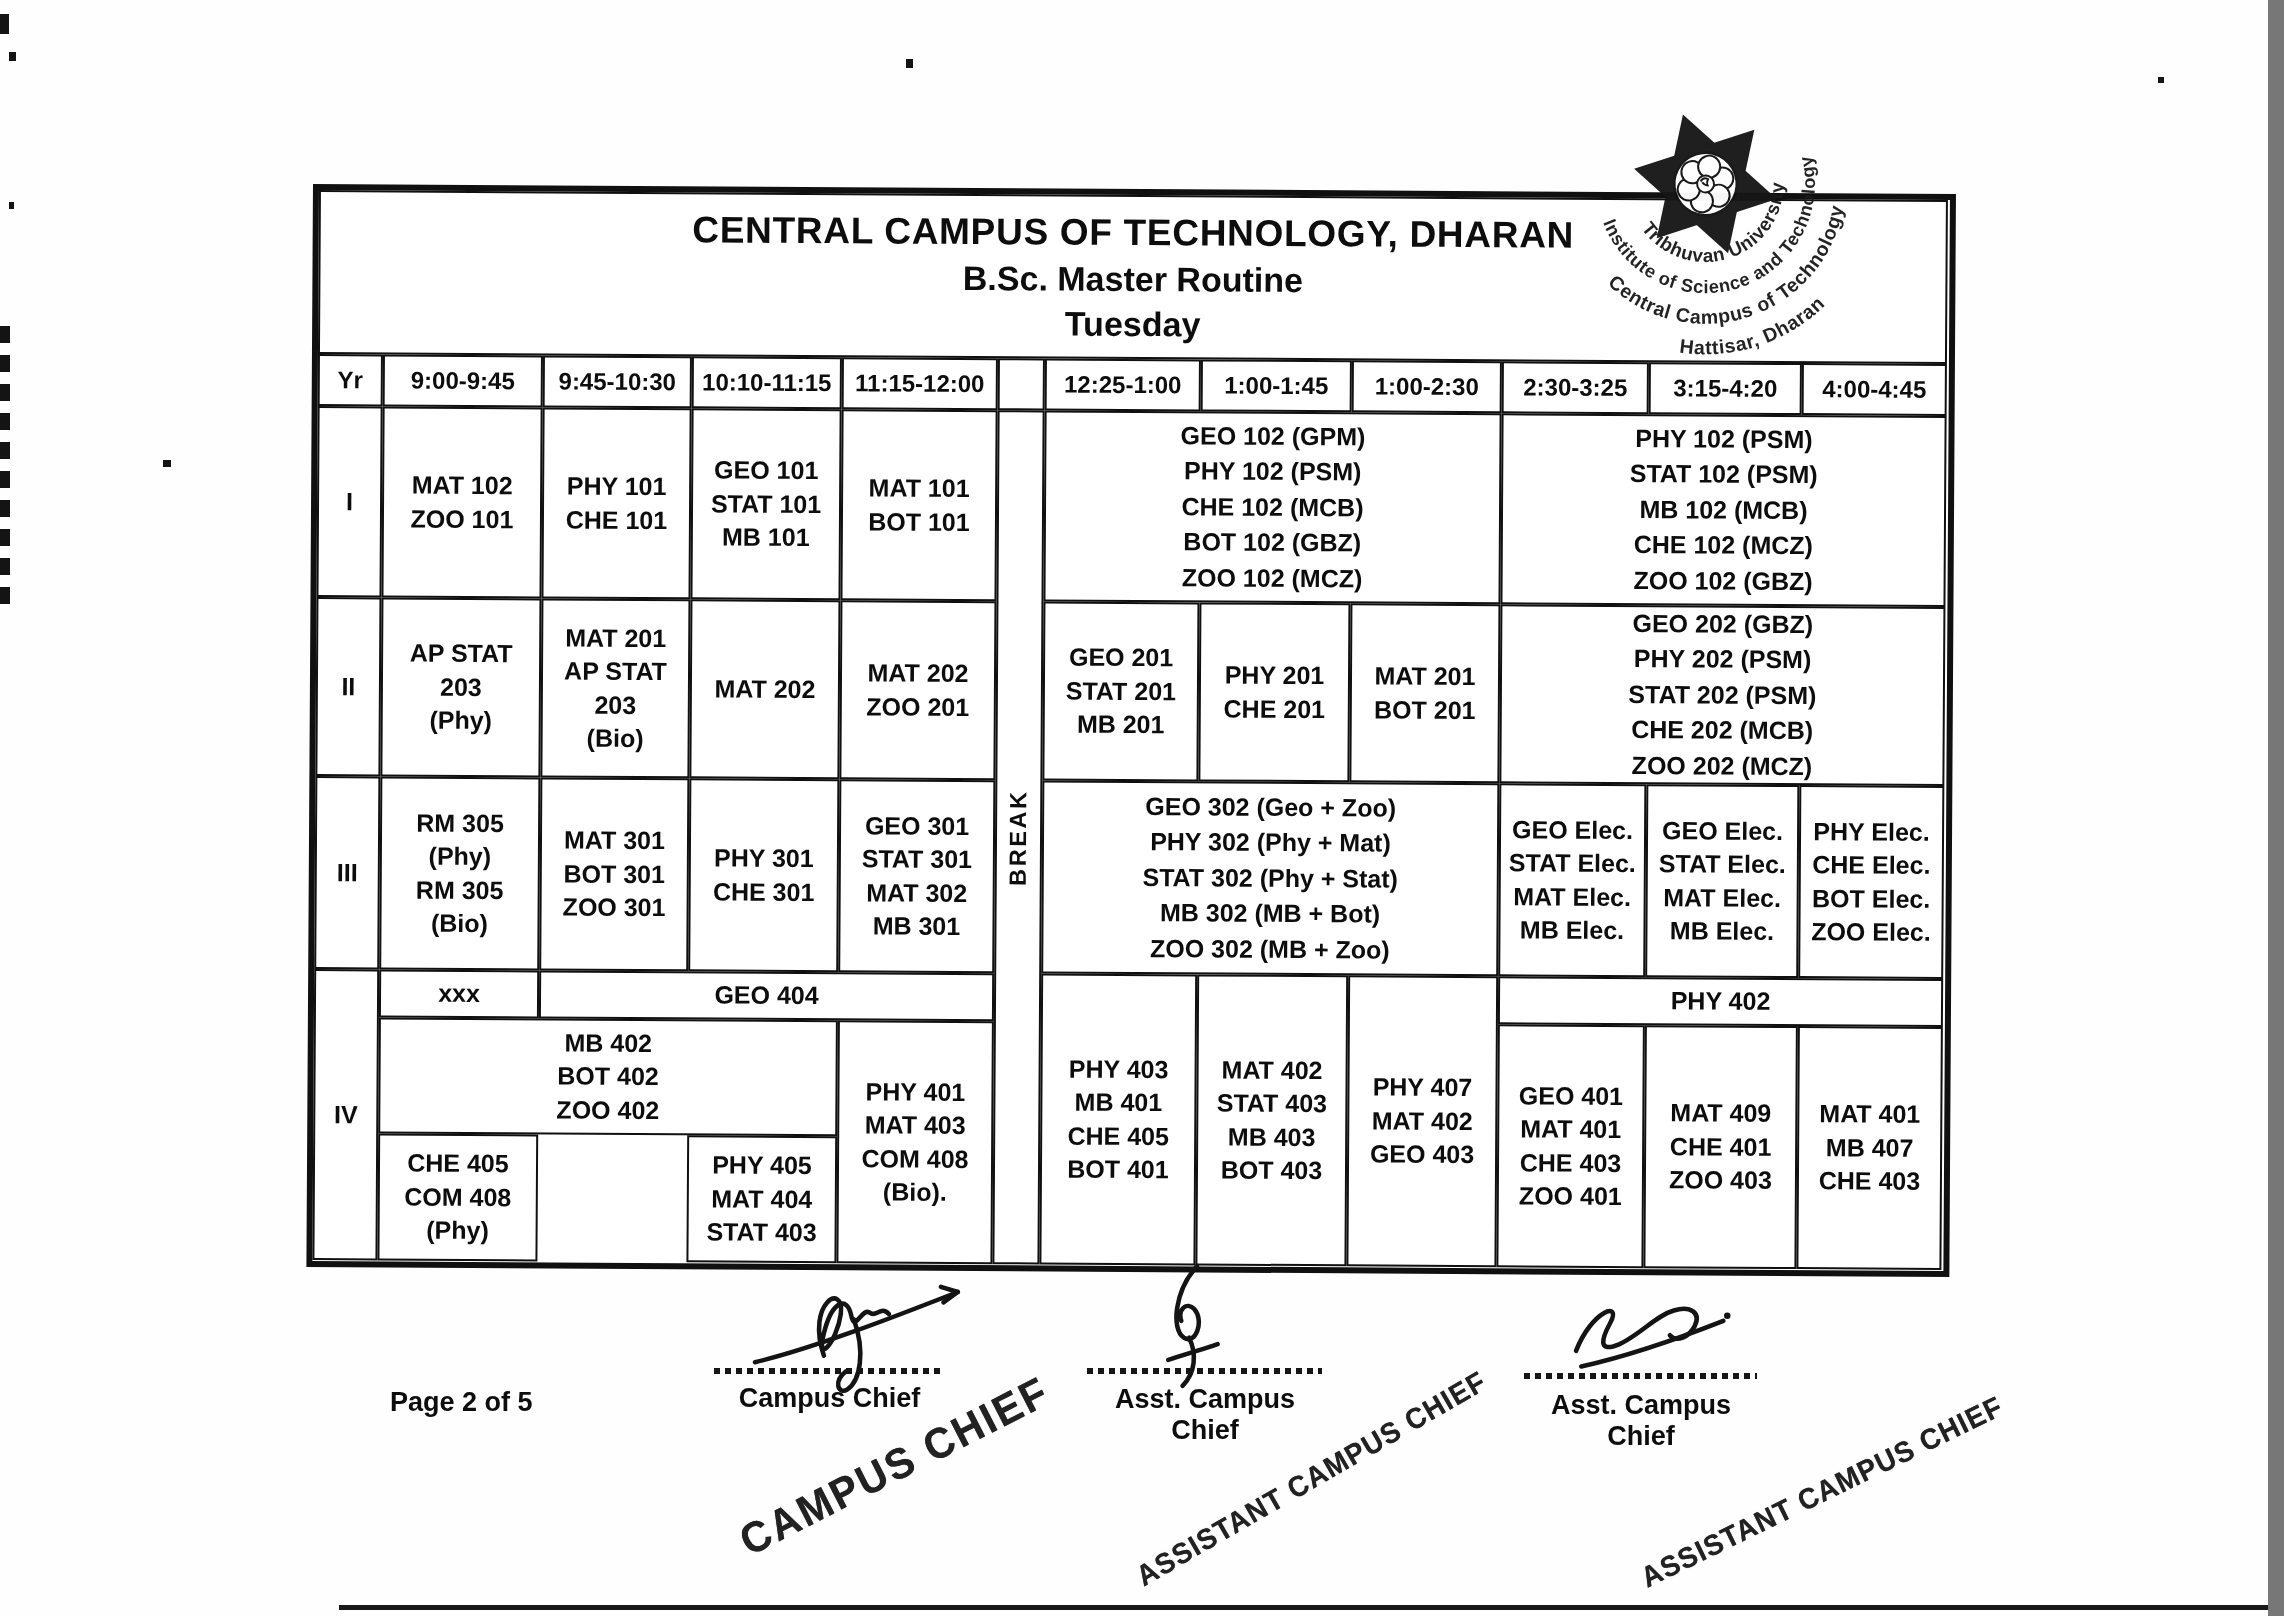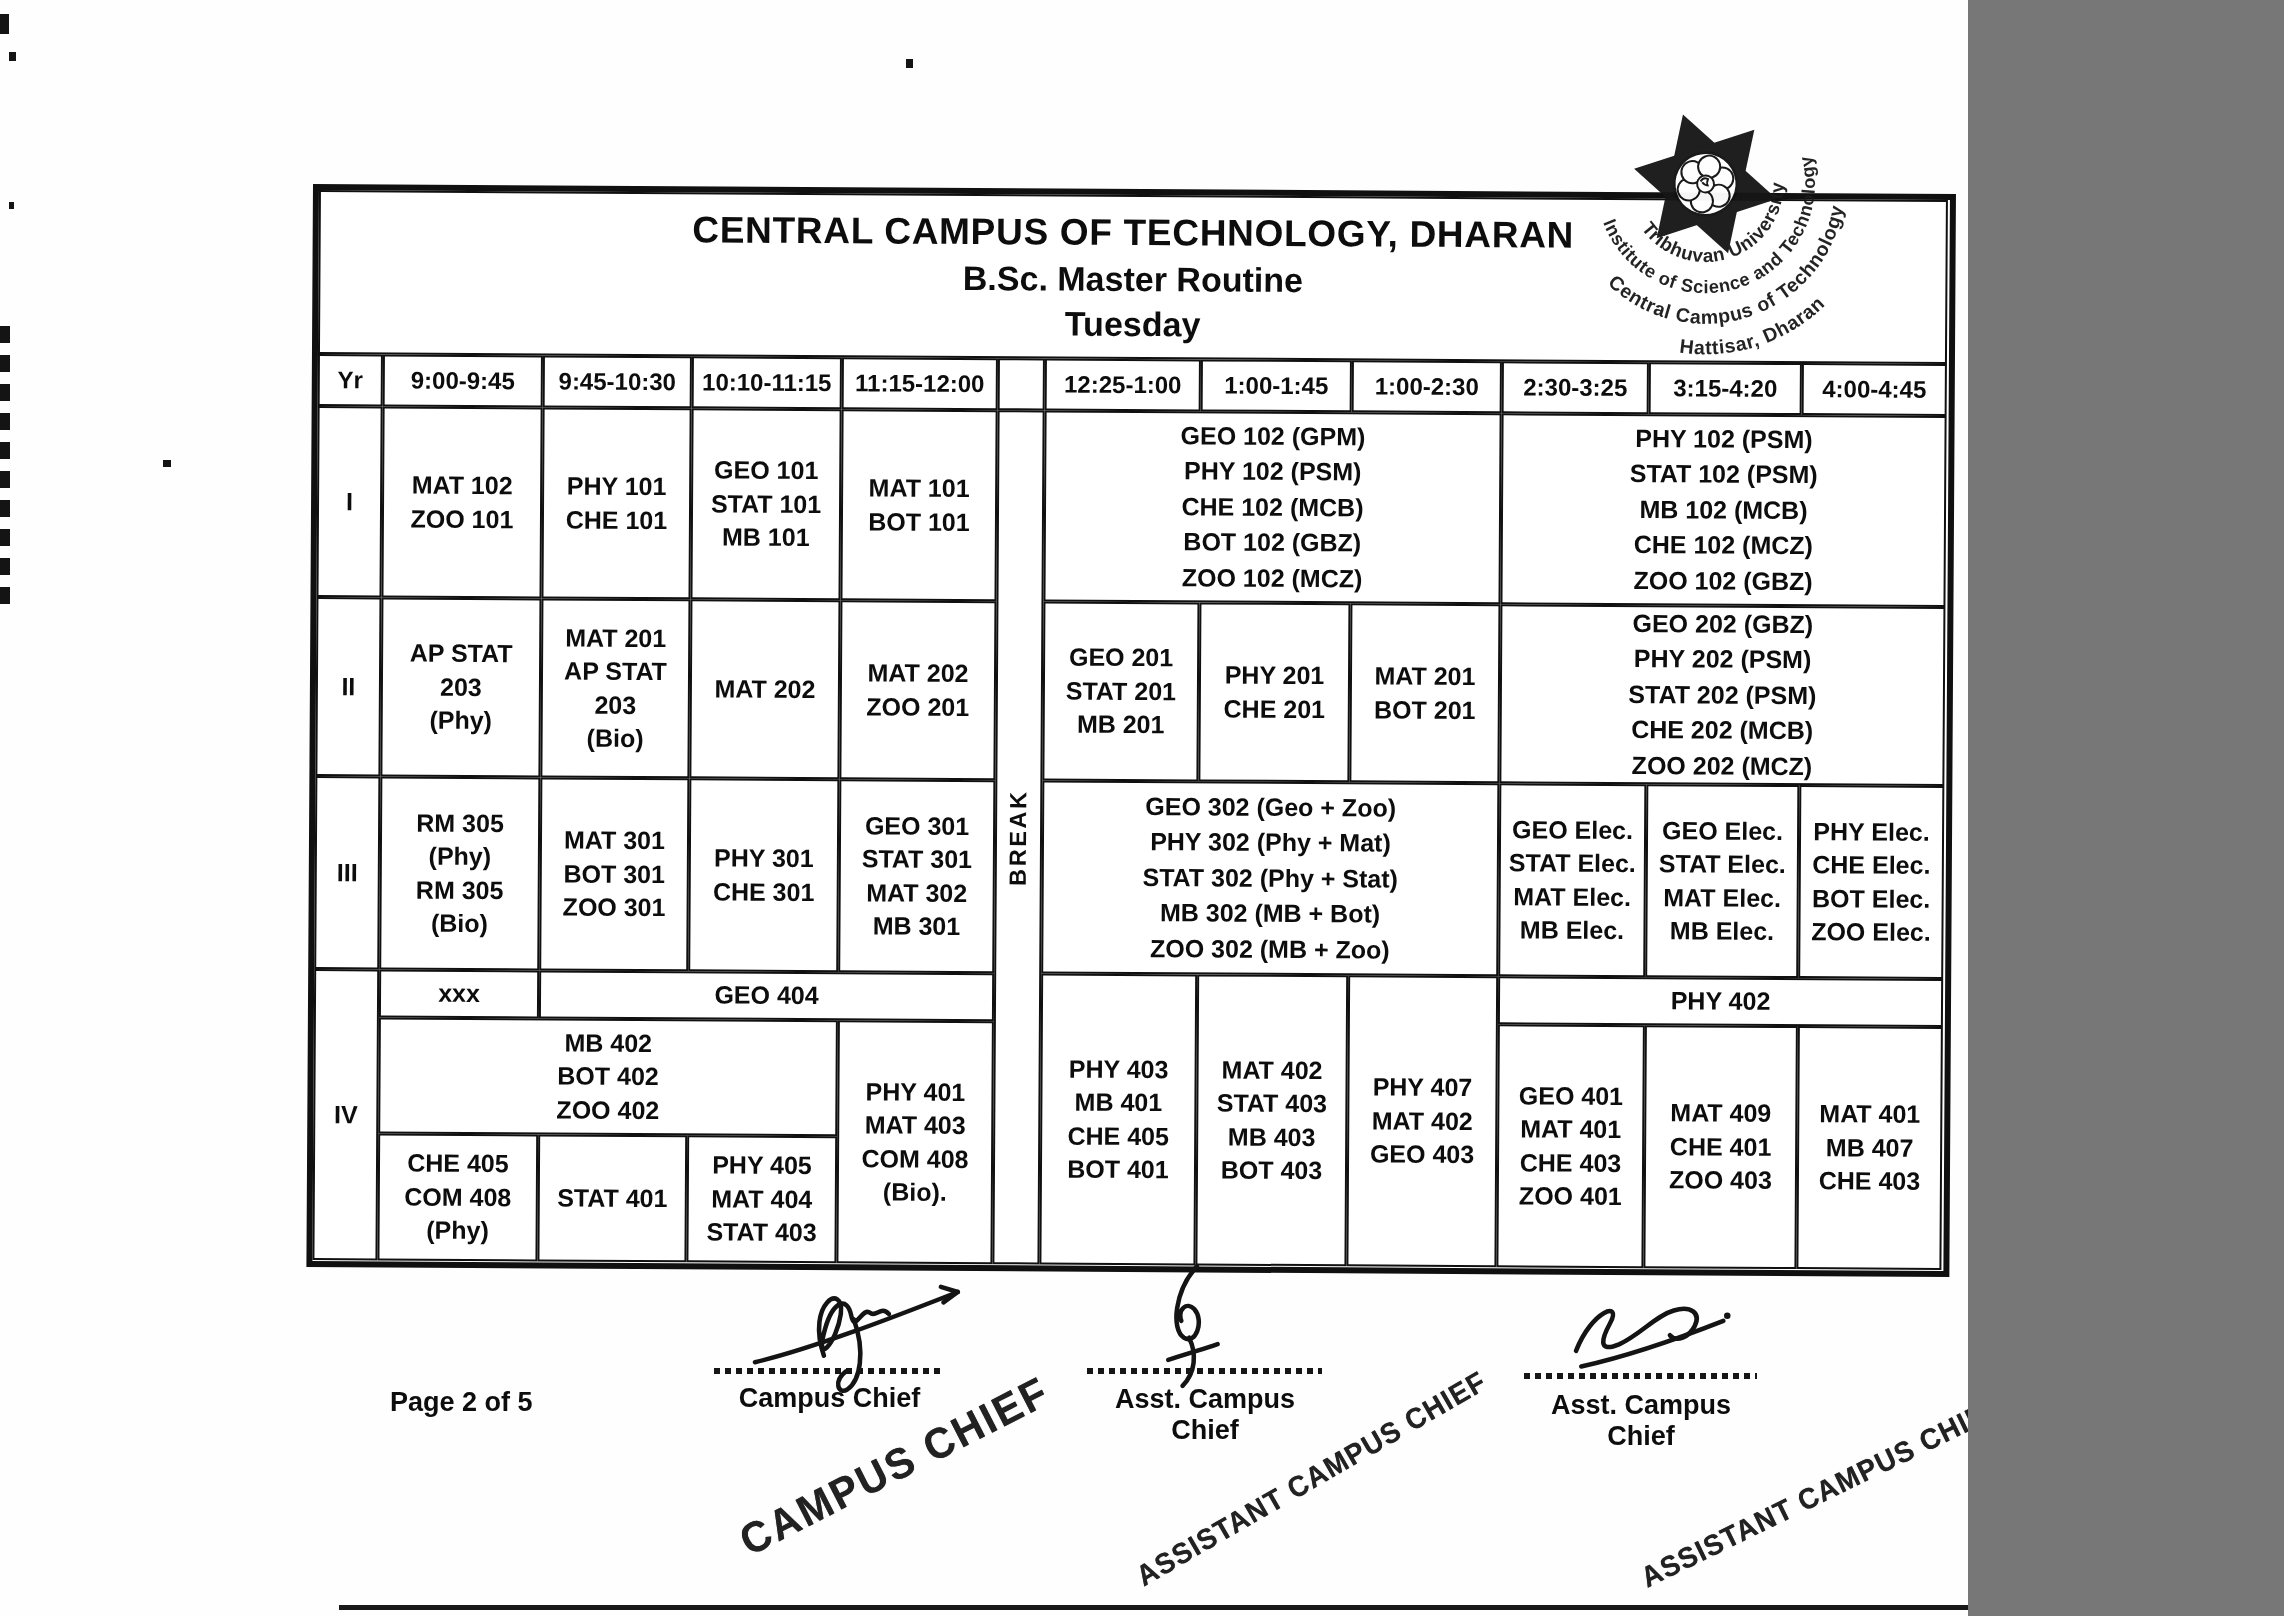--- a/index.html
+++ b/index.html
@@ -1,18 +1,18 @@
 <!DOCTYPE html>
 <html style="font-size:10.4px"><head>
 <meta charset="utf-8">
 <style>
   * { margin:0; padding:0; box-sizing:border-box; }
   body { background:#777; }
   .page {
-    position:relative; width:1968px; height:1617px;
+    position:relative; width:2268px; height:1617px;
     background:#fefefe; overflow:hidden;
     font-family:"Liberation Sans", sans-serif; color:#0d0d0d;
   }
   
   .artifact { position:absolute; background:#141414; }
   .streak {
     position:absolute; left:0; top:326px; width:10.4px; height:280px;
     background:repeating-linear-gradient(180deg,#141414 0 17px,transparent 17px 29px);
   }
   .bottom-line { position:absolute; left:339px; top:1605px; width:1945px; height:5.2px; background:#191919; }
@@ -189,21 +189,20 @@
     <div class="cell" style="grid-area:7/2/8/5">MB 402
 BOT 402
 ZOO 402</div>
     <div class="cell" style="grid-area:7/5/9/6">PHY 401
 MAT 403
 COM 408
 (Bio).</div>
     <div class="cell" style="grid-area:8/2/9/3">CHE 405
 COM 408
 (Phy)</div>
-    <div class="cell" style="grid-area:8/3/9/4">STAT 401</div>
     <div class="cell" style="grid-area:8/4/9/5">PHY 405
 MAT 404
 STAT 403</div>
     <div class="cell" style="grid-area:6/7/9/8">PHY 403
 MB 401
 CHE 405
 BOT 401</div>
     <div class="cell" style="grid-area:6/8/9/9">MAT 402
 STAT 403
 MB 403

